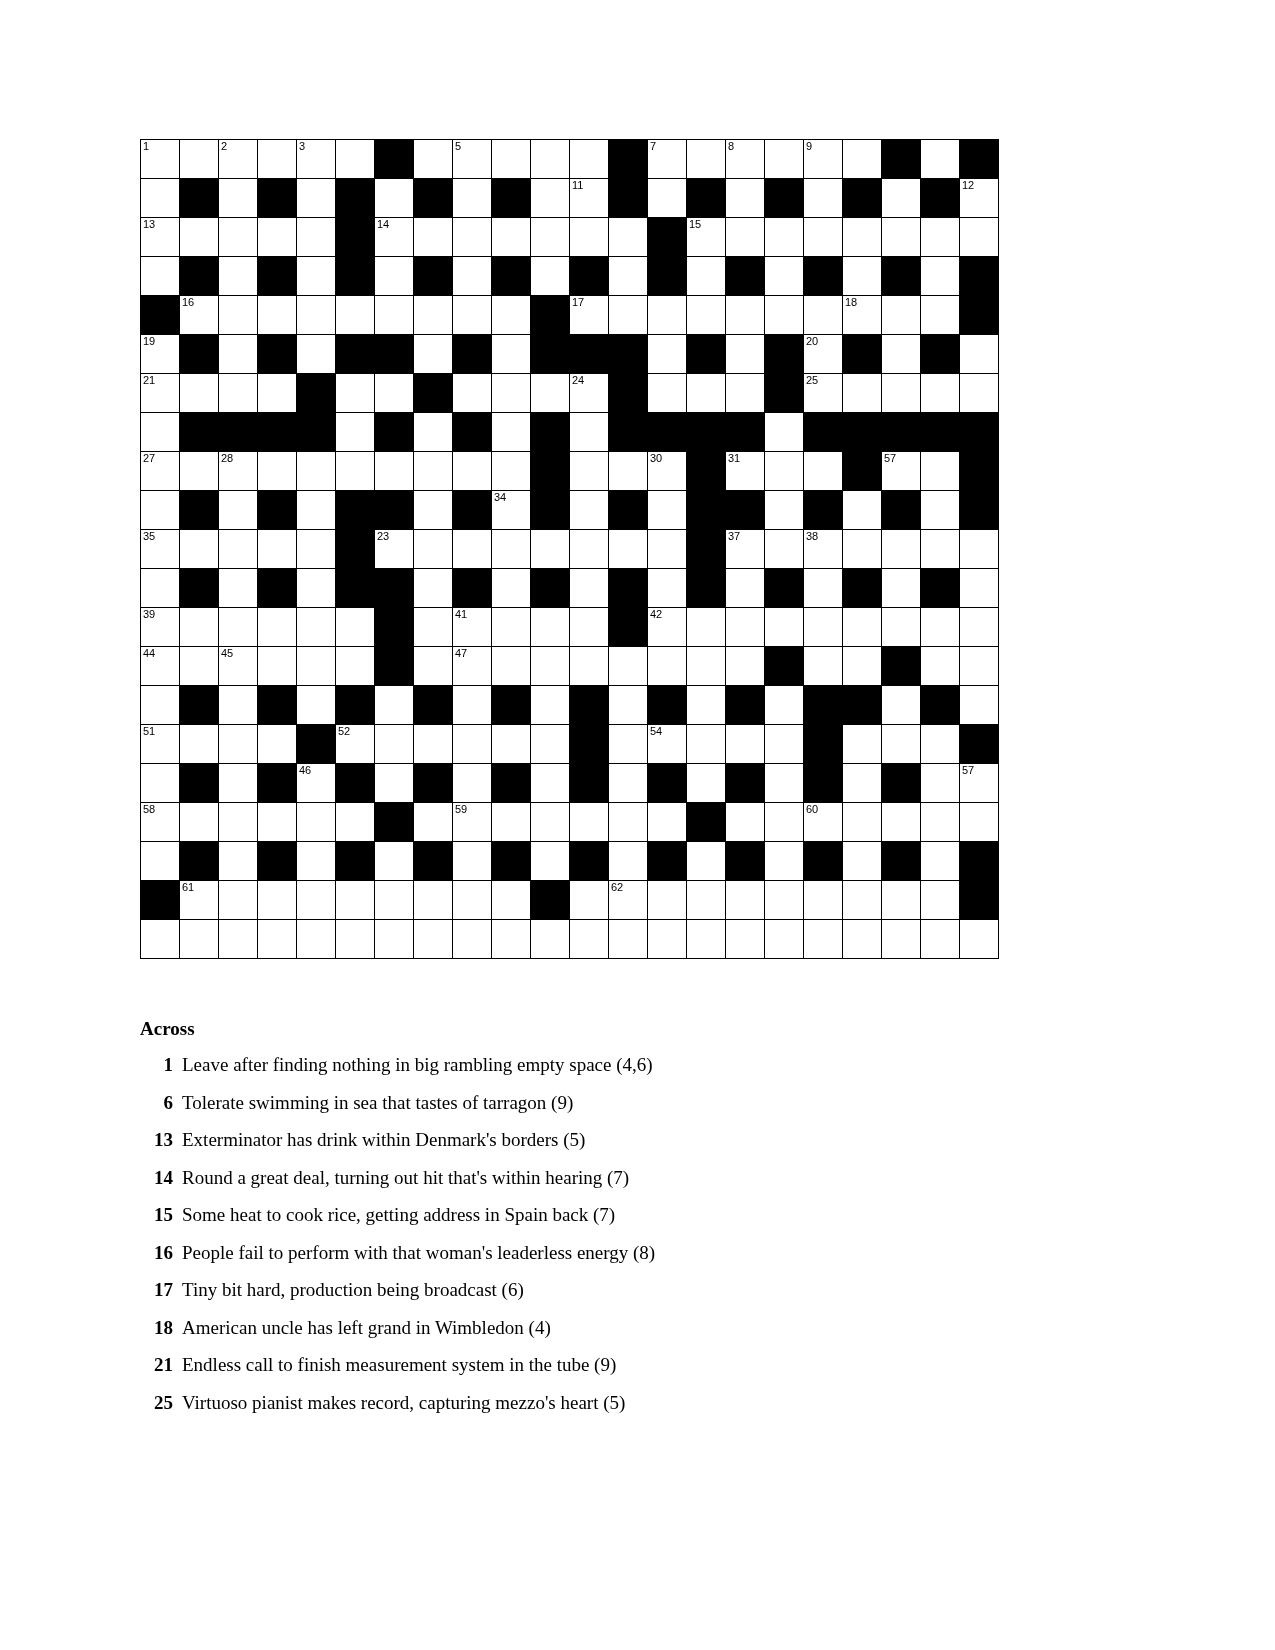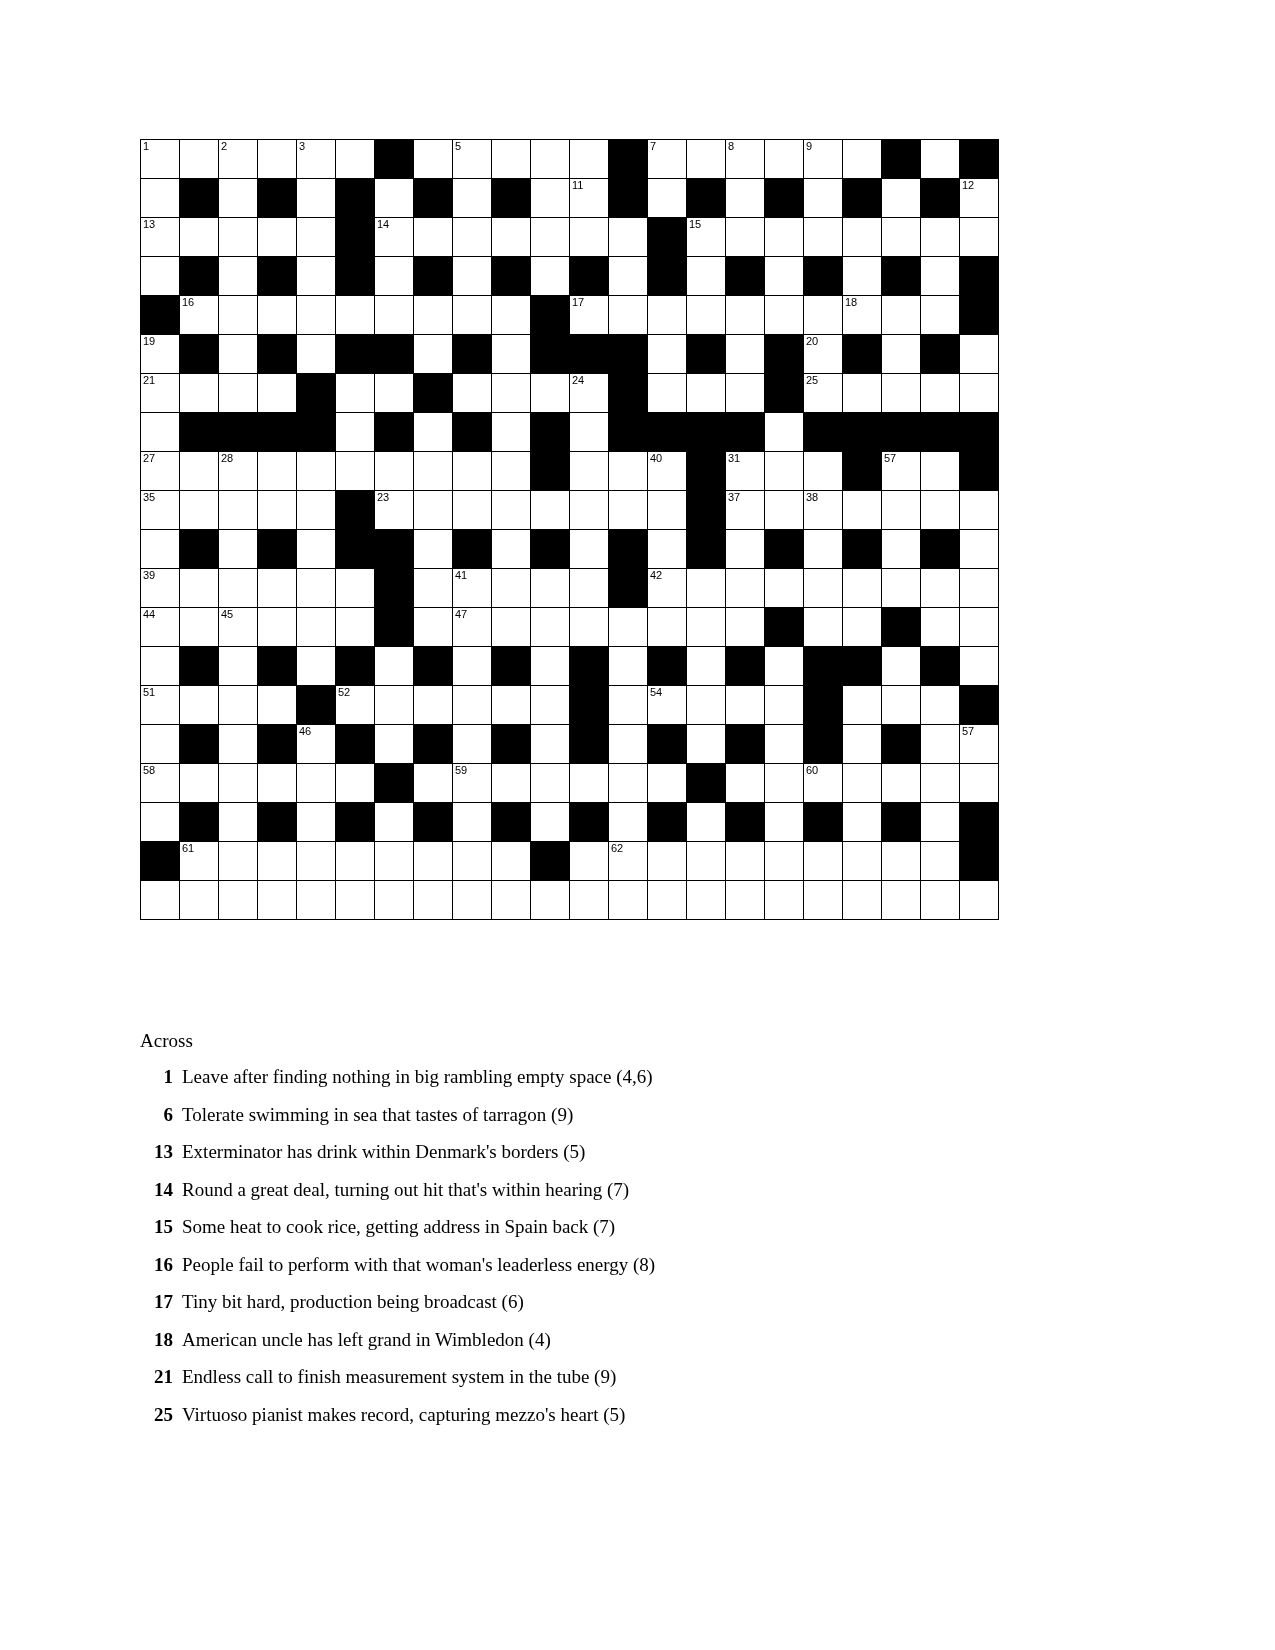--- a/index.html
+++ b/index.html
@@ -54,22 +54,22 @@
   
   #clues {
     position: absolute;
     left: 140px;
     top: 1014px;
     width: 900px;
   }
   #clues h2 {
     font-family: "Liberation Serif", serif;
     font-size: 19px;
-    font-weight: normal;
-    margin: 16px 0 14px 0;
+    font-weight: bold;
+    margin: 4px 0 14px 0;
     padding: 0;
   }
   ul.cluelist {
     list-style: none;
     margin: 0;
     padding: 0;
   }
   ul.cluelist li {
     display: flex;
     align-items: baseline;
@@ -341,32 +341,58 @@
             <td class="white"></td>
             <td class="white"></td>
             <td class="white"></td>
             <td class="white"></td>
             <td class="white"></td>
             <td class="white"></td>
             <td class="block"></td>
             <td class="white"></td>
             <td class="white"></td>
             <td class="white">
-              <span class="num">40</span>
+              <span class="num">30</span>
             </td>
             <td class="block"></td>
             <td class="white">
               <span class="num">31</span>
             </td>
             <td class="white"></td>
             <td class="white"></td>
             <td class="block"></td>
             <td class="white">
               <span class="num">57</span>
             </td>
+            <td class="white"></td>
+            <td class="block"></td>
+          </tr>
+          <tr>
+            <td class="white"></td>
+            <td class="block"></td>
+            <td class="white"></td>
+            <td class="block"></td>
+            <td class="white"></td>
+            <td class="block"></td>
+            <td class="block"></td>
+            <td class="white"></td>
+            <td class="block"></td>
+            <td class="white">
+              <span class="num">34</span>
+            </td>
+            <td class="block"></td>
+            <td class="white"></td>
+            <td class="block"></td>
+            <td class="white"></td>
+            <td class="block"></td>
+            <td class="block"></td>
+            <td class="white"></td>
+            <td class="block"></td>
+            <td class="white"></td>
+            <td class="block"></td>
             <td class="white"></td>
             <td class="block"></td>
           </tr>
           <tr>
             <td class="white">
               <span class="num">35</span>
             </td>
             <td class="white"></td>
             <td class="white"></td>
             <td class="white"></td>

